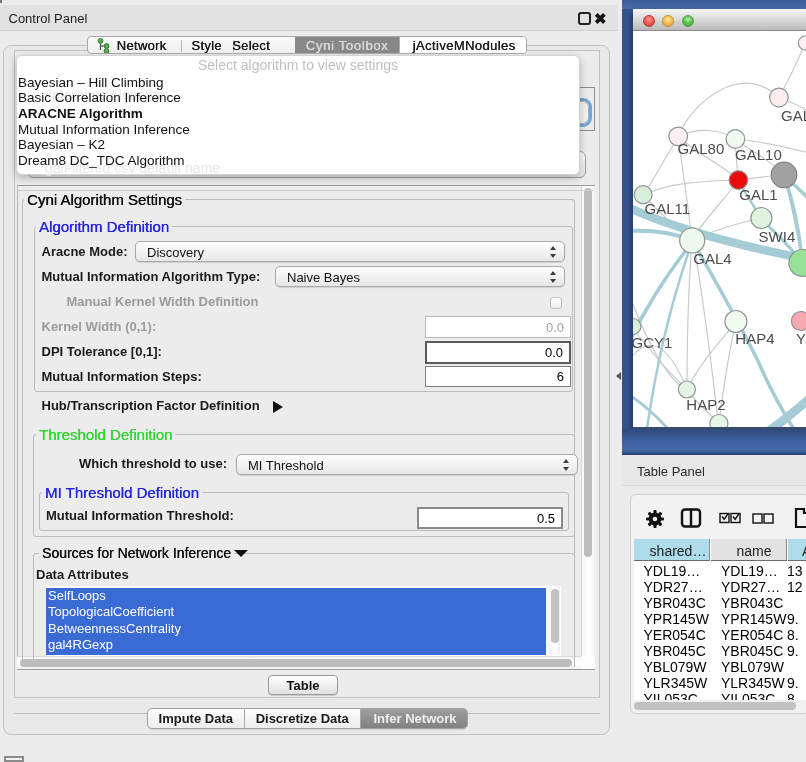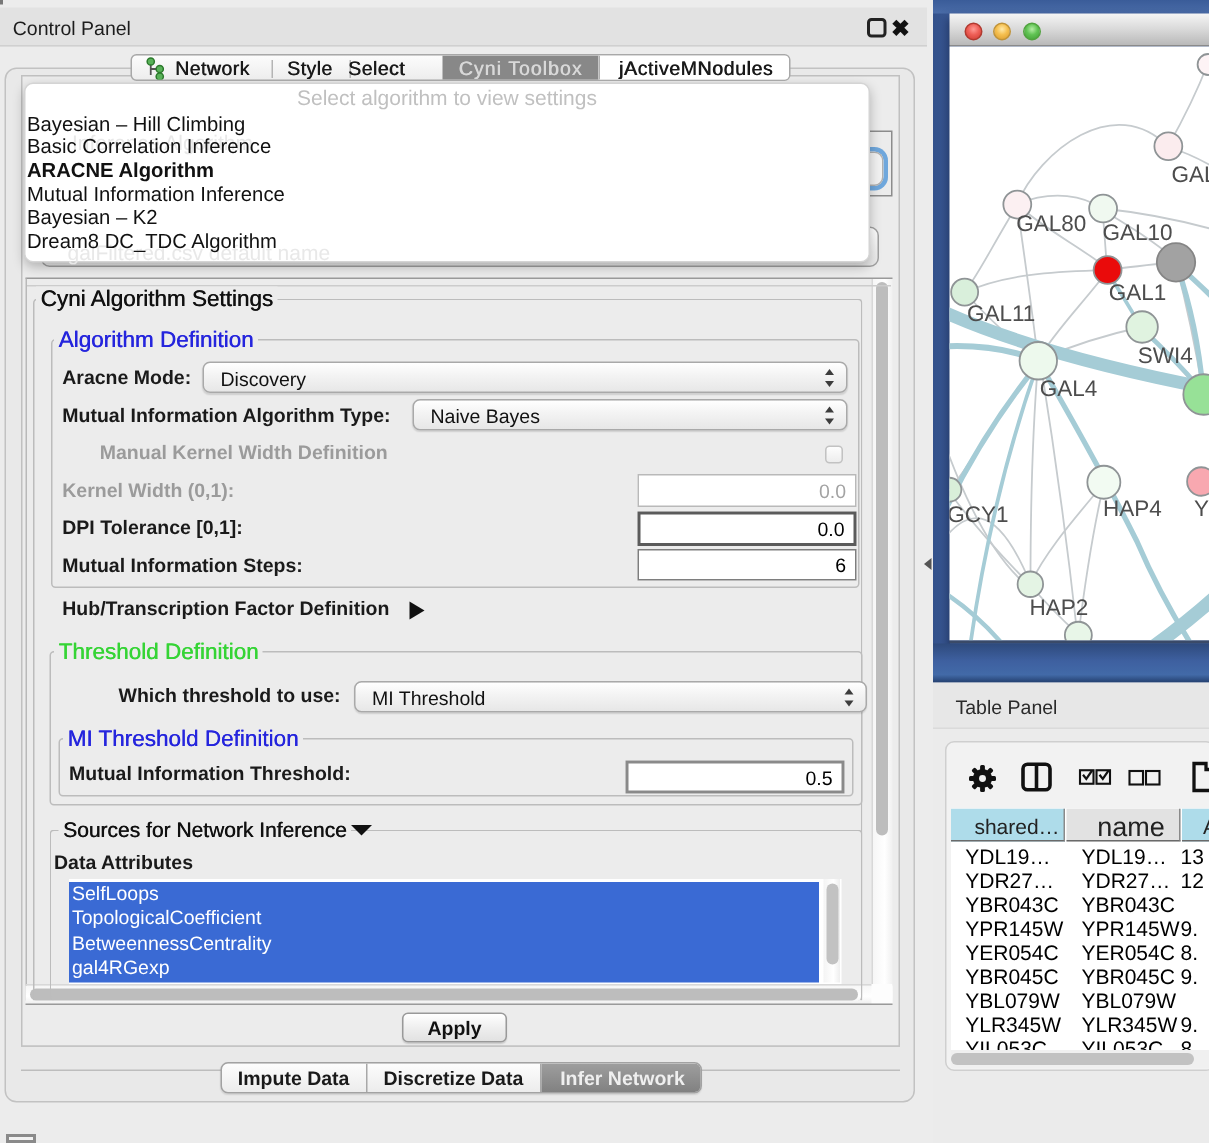--- a/index.html
+++ b/index.html
@@ -113,21 +113,21 @@
 <div class="lbl" style="left:36px;top:566.5px;">Data Attributes</div>
 
 <div class="abs" style="left:45.5px;top:586px;width:515px;height:69.5px;background:#fff;"></div>
 <div class="abs" style="left:46px;top:588px;width:499.5px;height:66.5px;background:#3a6ad4;"></div>
 <div class="abs" style="left:48px;top:587.5px;font-size:13px;color:#fff;line-height:16.6px;">SelfLoops<br>TopologicalCoefficient<br>BetweennessCentrality<br>gal4RGexp</div>
 
 <div class="abs" style="left:549px;top:586px;width:11px;height:69px;background:linear-gradient(90deg,#f4f4f4,#fff 60%,#eee);"></div>
 <div class="abs" style="left:550.5px;top:589px;width:8px;height:54px;background:#c2c2c2;border-radius:4px;"></div>
 
 <div class="abs" style="left:268px;top:675px;width:70px;height:19.5px;border:1px solid #999;border-radius:4px;background:linear-gradient(#fff,#ececec 60%,#e2e2e2);box-shadow:0 1px 1px rgba(0,0,0,0.15);"></div>
-<div class="abs" style="left:268px;top:677.5px;width:70px;text-align:center;font-size:13px;font-weight:bold;color:#111;">Apply</div>
+<div class="abs" style="left:268px;top:677.5px;width:70px;text-align:center;font-size:13px;font-weight:bold;color:#111;">Table</div>
 
 <div class="abs" style="left:14px;top:697px;width:586px;height:1px;background:#c4c4c4;"></div>
 
 <div class="abs" style="left:14px;top:713px;width:586px;height:1px;background:#bdbdbd;"></div>
 <div class="abs" style="left:147px;top:708px;width:321px;height:20.7px;border:1px solid #a2a2a2;border-radius:5px;background:linear-gradient(#fdfdfd,#ececec);box-shadow:0 1px 1px rgba(0,0,0,0.1);overflow:hidden;">
   <div style="position:absolute;left:0;top:0;width:96.5px;height:21px;border-right:1px solid #a8a8a8;text-align:center;font-size:13px;font-weight:bold;color:#1a1a1a;line-height:19px;">Impute Data</div>
   <div style="position:absolute;left:96.5px;top:0;width:116.5px;height:21px;border-right:1px solid #a8a8a8;text-align:center;font-size:13px;font-weight:bold;color:#1a1a1a;line-height:19px;">Discretize Data</div>
   <div style="position:absolute;left:213px;top:0;width:108px;height:21px;background:linear-gradient(#9e9e9e,#7e7e7e);text-align:center;font-size:13px;font-weight:bold;color:#efefef;line-height:19px;">Infer Network</div>
 </div>
 
@@ -275,21 +275,21 @@
     <rect x="109" y="8" width="9" height="9"></rect>
     <rect x="120" y="8" width="9" height="9"></rect>
   </g>
   <path d="M 78,10.5 l 2.2,2.8 3.8,-5.6" fill="none" stroke="#111" stroke-width="1.5"></path>
   <path d="M 89,10.5 l 2.2,2.8 3.8,-5.6" fill="none" stroke="#111" stroke-width="1.5"></path>
   <path d="M 152,3 l 8,0 0,4 4,0 0,14 -12,0 z" fill="none" stroke="#111" stroke-width="2.2"></path>
 </svg>
 
 <div class="abs" style="left:634px;top:539px;width:172px;height:161px;background:#fff;overflow:hidden;">
   <div style="position:absolute;left:0;top:0;width:76px;height:22px;background:#aedcea;border-right:1px solid #8a8a8a;border-bottom:1px solid #6a6a6a;text-align:center;font-size:14px;color:#222;line-height:18px;padding-top:3px;padding-left:13px;">shared…</div>
-  <div style="position:absolute;left:77px;top:0;width:76px;height:22px;background:#e2e2e2;border-right:1px solid #8a8a8a;border-bottom:1px solid #6a6a6a;text-align:center;font-size:18px;color:#222;line-height:18px;padding-top:3px;padding-left:11px;">name</div>
+  <div style="position:absolute;left:77px;top:0;width:76px;height:22px;background:#e2e2e2;border-right:1px solid #8a8a8a;border-bottom:1px solid #6a6a6a;text-align:center;font-size:14px;color:#222;line-height:18px;padding-top:3px;padding-left:11px;">name</div>
   <div style="position:absolute;left:154px;top:0;width:18px;height:22px;background:#aedcea;border-bottom:1px solid #6a6a6a;font-size:14px;color:#222;line-height:18px;padding-top:3px;padding-left:14px;">A</div>
   <div style="position:absolute;left:9.5px;top:24px;font-size:14px;color:#000;line-height:16px;">YDL19…<br>YDR27…<br>YBR043C<br>YPR145W<br>YER054C<br>YBR045C<br>YBL079W<br>YLR345W<br>YIL053C</div>
   <div style="position:absolute;left:87px;top:24px;font-size:14px;color:#000;line-height:16px;">YDL19…<br>YDR27…<br>YBR043C<br>YPR145W<br>YER054C<br>YBR045C<br>YBL079W<br>YLR345W<br>YIL053C</div>
   <div style="position:absolute;left:153px;top:24px;font-size:14px;color:#000;line-height:16px;">13<br>12<br><br>9.<br>8.<br>9.<br><br>9.<br>8.</div>
 </div>
 
 <div class="abs" style="left:634px;top:700px;width:172px;height:12px;background:#f0f0f0;"></div>
 <div class="abs" style="left:634px;top:702px;width:162px;height:8px;background:#c2c2c2;border-radius:4px;"></div>
 
 </body></html>

